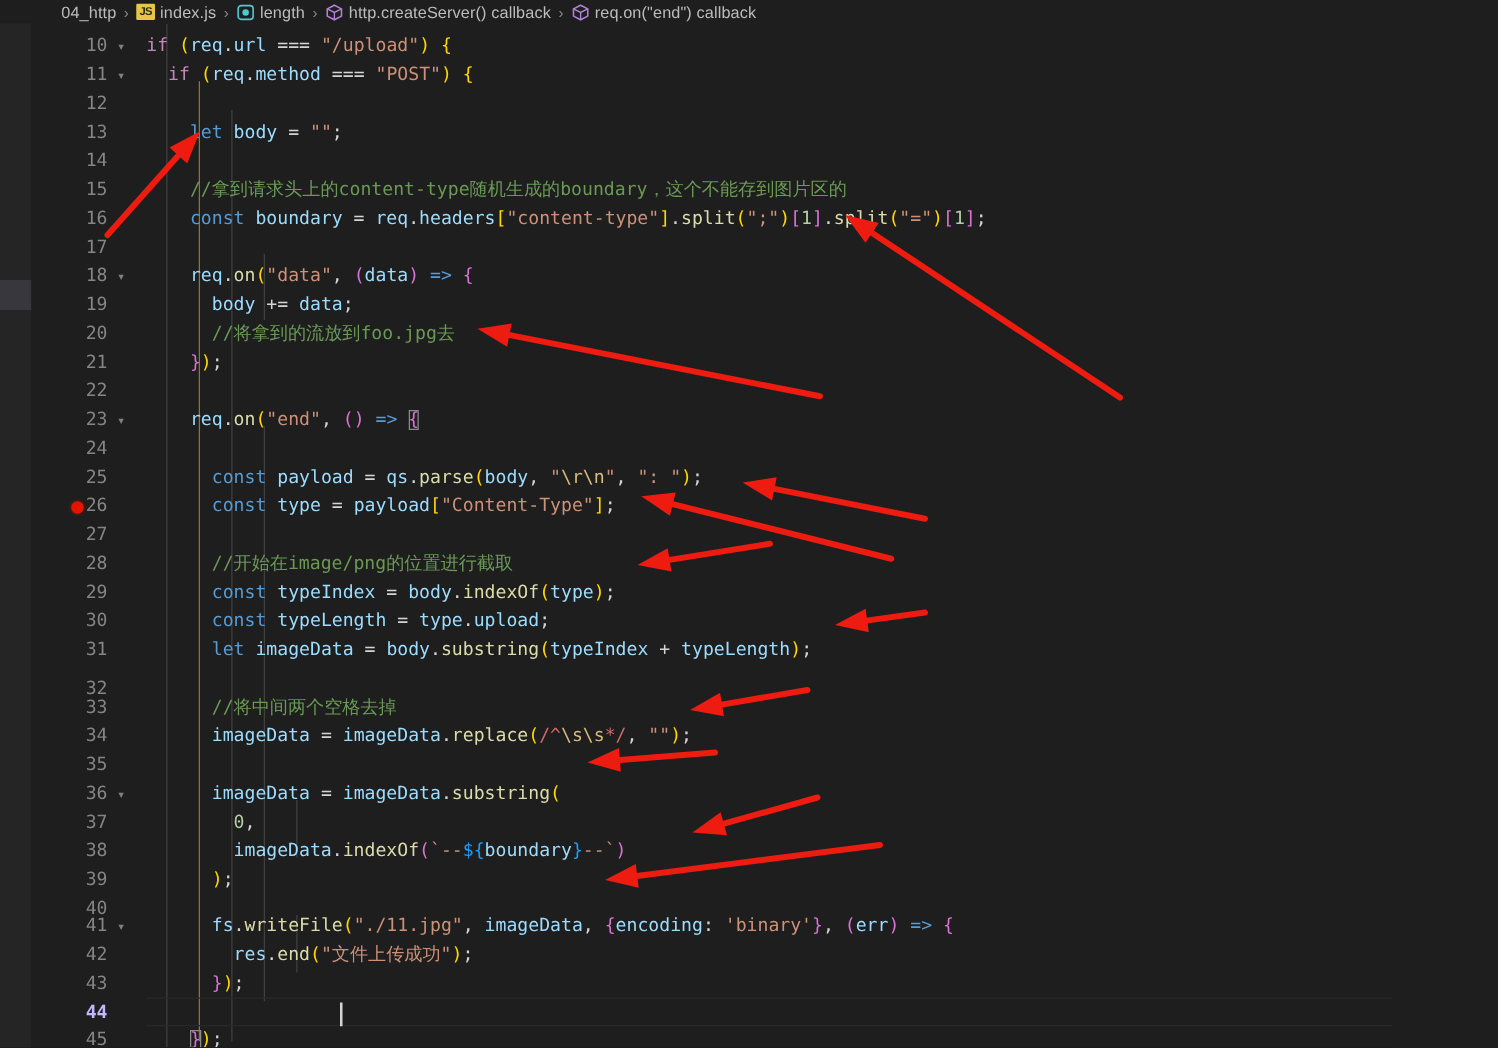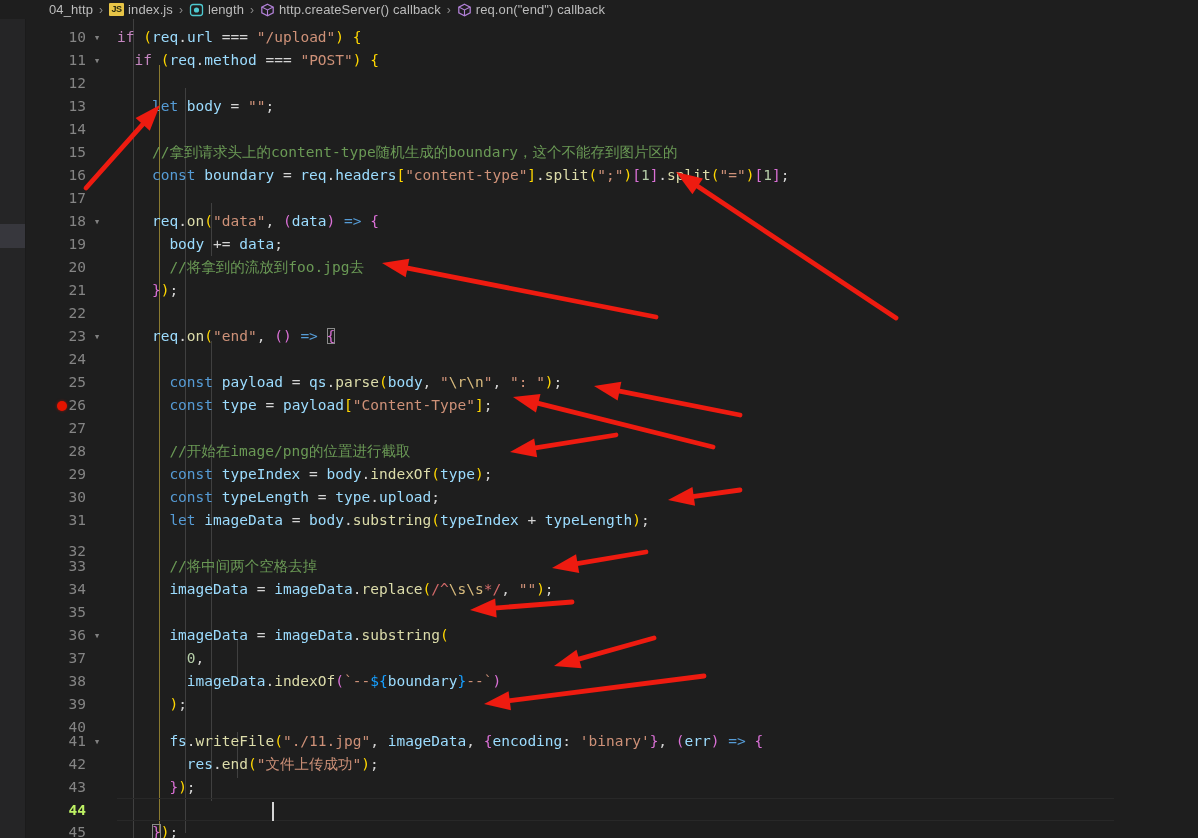--- a/index.html
+++ b/index.html
@@ -131,21 +131,21 @@
   .ln {
     position: absolute;
     left: 0; top: 0;
     width: 60px;
     text-align: right;
     color: #858585;
     font-size: 14.5px;
     font-family: "DejaVu Sans Mono", "Liberation Mono", monospace;
     user-select: none;
   }
-  .line.active .ln { color: #bef264; font-weight: bold; }
+  .line.active .ln { color: #c4b5fd; font-weight: bold; }
   .fold {
     position: absolute;
     left: 64px; top: 0;
     width: 14px;
     color: #808080;
     font-size: 11px;
     text-align: center;
     user-select: none;
     cursor: pointer;
   }

